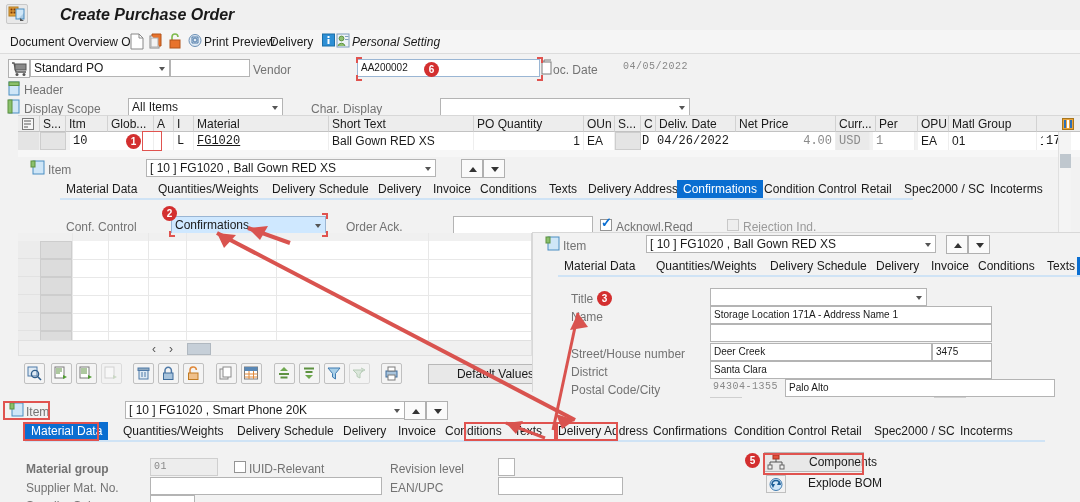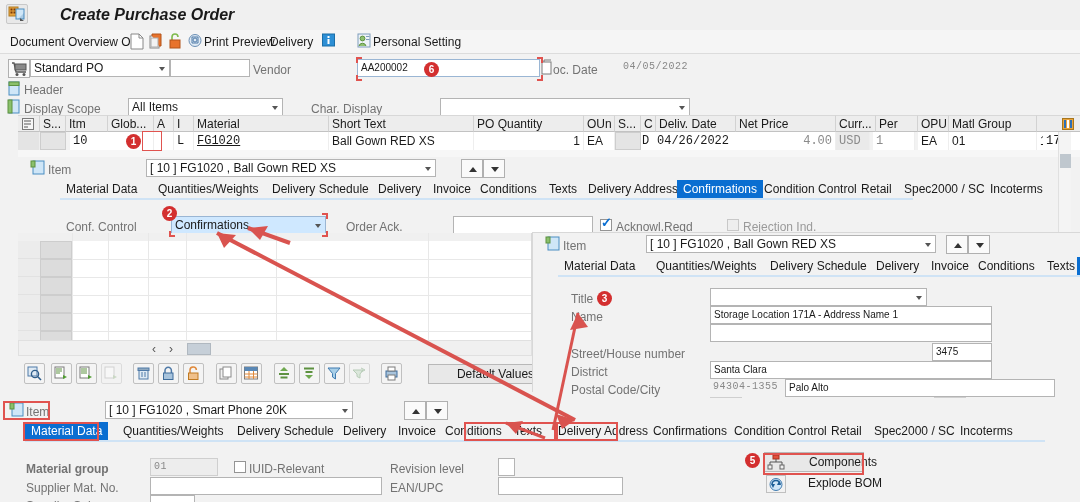--- a/index.html
+++ b/index.html
@@ -217,21 +217,21 @@
       <span class="tb-text" style="margin-left:16px;">Print Preview</span>
     </div>
     <div class="tb-item tb-text" style="left:270px;">Delivery</div>
     <div class="tb-item" style="left:322px;width:16px;">
       <svg class="tb-ico" style="left:0;" width="13" height="14" viewBox="0 0 13 14">
         <rect x="0.5" y="1" width="12" height="12" fill="#2d8fd5" stroke="#1b6fa8"></rect>
         <rect x="5.5" y="3" width="2" height="2" fill="#fff"></rect>
         <rect x="5.5" y="6" width="2" height="5" fill="#fff"></rect>
       </svg>
     </div>
-    <div class="tb-item" style="left:357px;">
+    <div class="tb-item" style="left:336px;font-style:italic;">
       <svg class="tb-ico" style="left:0;" width="15" height="15" viewBox="0 0 15 15">
         <rect x="1" y="1" width="12" height="13" fill="#eef3f8" stroke="#7f9dbb"></rect>
         <circle cx="5.5" cy="5.5" r="2.4" fill="#8fc070" stroke="#5d9140"></circle>
         <path d="M2,13 a3.6,3.6 0 0 1 7,0" fill="#8fc070" stroke="#5d9140"></path>
         <rect x="9" y="3" width="3.5" height="1" fill="#7f9dbb"></rect>
         <rect x="9" y="6" width="3.5" height="1" fill="#7f9dbb"></rect>
       </svg>
       <span class="tb-text" style="margin-left:16px;">Personal Setting</span>
     </div>
   </div>
@@ -552,20 +552,21 @@
 
     <div class="lbl" style="left:38px;top:57px;">Title</div>
     <div class="sel" style="left:177px;top:55px;width:217px;"></div>
 
     <div class="lbl" style="left:38px;top:75px;">Name</div>
     <div class="fld" style="left:177px;top:73px;width:282px;">Storage Location 171A - Address Name 1</div>
 
     <div class="fld" style="left:177px;top:91px;width:282px;"></div>
 
     <div class="lbl" style="left:38px;top:112px;">Street/House number</div>
+    <div class="fld" style="left:177px;top:110px;width:222px;">Deer Creek</div>
     <div class="fld" style="left:399px;top:110px;width:60px;">3475</div>
 
     <div class="lbl" style="left:38px;top:130px;">District</div>
     <div class="fld" style="left:177px;top:128px;width:282px;">Santa Clara</div>
 
     <div class="lbl" style="left:38px;top:148px;">Postal Code/City</div>
     <div class="fld mono grey-txt" style="left:177px;top:146px;width:75px;border:none;background:transparent;">94304-1355</div>
     <div class="fld" style="left:252px;top:146px;width:270px;">Palo Alto</div>
 
     <div class="lbl" style="left:38px;top:166px;">Country</div>
@@ -577,21 +578,21 @@
   </div>
 
   <div class="panel3">
     <div class="mini-ico" style="left:9px;top:4px;">
       <svg width="15" height="15" viewBox="0 0 15 15">
         <rect x="3" y="1" width="11" height="13" fill="#cfe6f7" stroke="#4a8ec2"></rect>
         <rect x="1" y="1" width="4" height="6" fill="#8ac06b" stroke="#5d9140"></rect>
       </svg>
     </div>
     <div class="lbl" style="left:26px;top:5px;">Item</div>
-    <div class="sel" style="left:105px;top:3px;width:248px;">[ 10 ] FG1020 , Smart Phone 20K</div>
+    <div class="sel" style="left:125px;top:3px;width:280px;">[ 10 ] FG1020 , Smart Phone 20K</div>
     <div class="upbtn" style="left:404px;top:3px;"></div>
     <div class="dnbtn" style="left:426px;top:3px;"></div>
 
     <div class="tabstrip" style="left:25px;top:24px;width:1020px;">
       <div class="tab active" style="left:0;">Material Data</div>
       <div class="tab" style="left:92px;">Quantities/Weights</div>
       <div class="tab" style="left:206px;">Delivery Schedule</div>
       <div class="tab" style="left:312px;">Delivery</div>
       <div class="tab" style="left:367px;">Invoice</div>
       <div class="tab" style="left:414px;">Conditions</div>

